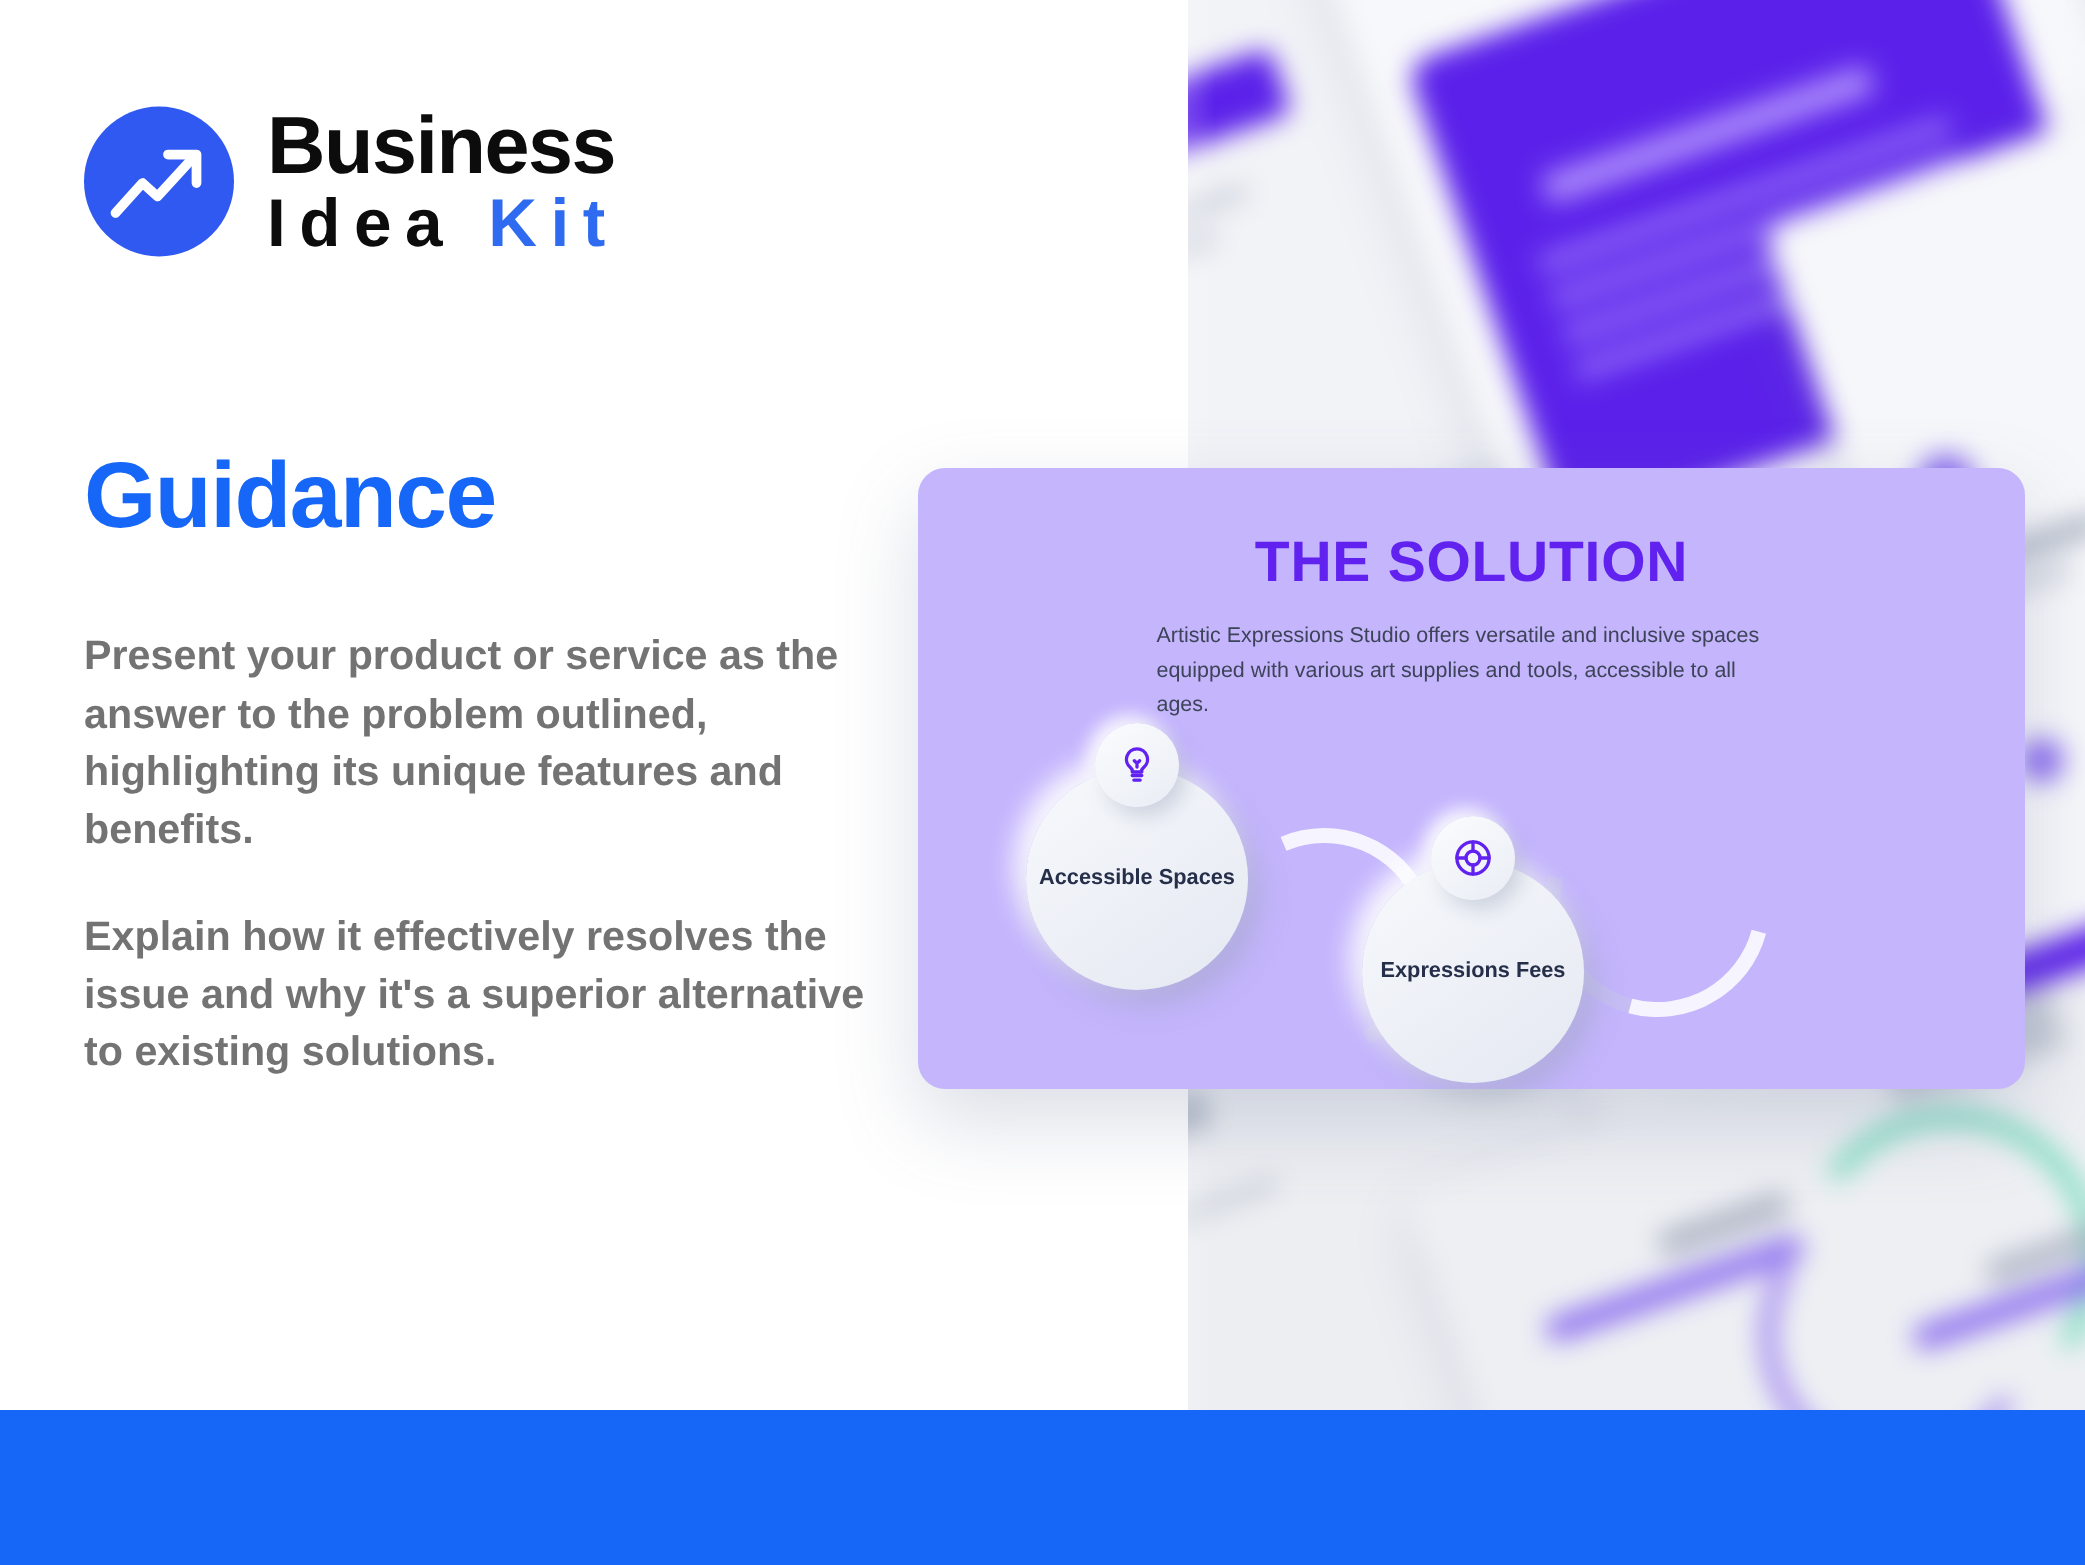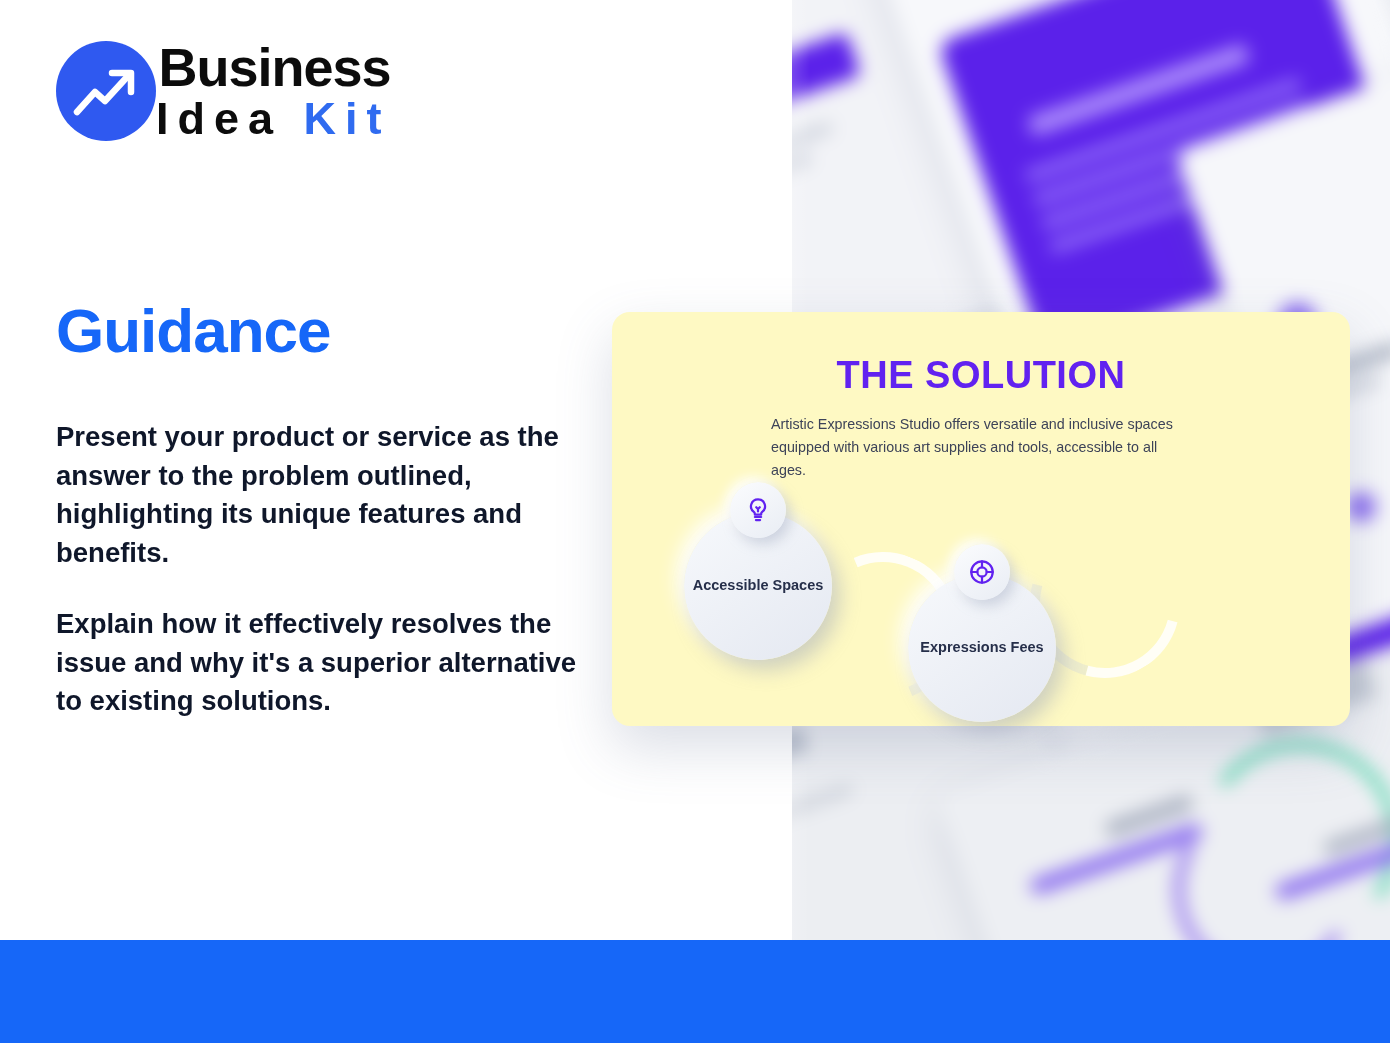--- a/index.html
+++ b/index.html
@@ -36,49 +36,49 @@
   .bl-grey  { position:absolute; background:#9aa3b5; border-radius:5px; opacity:.8;}
   .bl-lpurple{position:absolute; background:#8b6ef0; border-radius:7px;}
 
   .ring{ position:absolute; border-radius:50%; border:9px solid transparent; }
 
   
   .left{
     position:absolute; left:0; top:0; width:792px; height:940px;
     background:#ffffff; z-index:3;
   }
-  .logo-wrap{ position:absolute; left:56px; top:40px; display:flex; align-items:center; text-align:right;}
+  .logo-wrap{ position:absolute; left:56px; top:70px; display:flex; align-items:center; gap:22px;}
   .logo-mark{ width:100px; height:100px; border-radius:50%; background:#2f59f0;
               display:flex; align-items:center; justify-content:center; flex:0 0 auto;}
   .logo-text{ line-height:1; }
   .logo-l1{ font-size:54px; font-weight:800; color:#0c0c0c; letter-spacing:-1px; }
   .logo-l2{ font-size:45px; font-weight:700; letter-spacing:9px; color:#0c0c0c; margin-top:2px;}
   .logo-l2 .kit{ color:#2f6bf0; }
 
   .page-title{
     position:absolute; left:56px; top:295px;
     font-size:62px; font-weight:800; color:#1667f8; letter-spacing:-1px;
   }
   .body-copy{
     position:absolute; left:56px; top:418px; width:540px;
-    font-size:27.5px; font-weight:700; color:#0f172a; line-height:1.40;
+    font-size:27.5px; font-weight:700; color:#737373; line-height:1.40;
   }
   .body-copy p + p{ margin-top:33px; }
 
   
   .seam{
     position:absolute; left:700px; top:0; width:110px; height:940px;
     background:linear-gradient(to right, rgba(255,255,255,1) 0%, rgba(255,255,255,0) 100%);
     z-index:4; pointer-events:none;
   }
 
   
   .solution-card{
     position:absolute; left:612px; top:312px; width:738px; height:414px;
-    background:#fef9c3; border-radius:18px;
+    background:#c4b5fd; border-radius:18px;
     box-shadow:0 22px 55px rgba(90,105,140,.22);
     z-index:6;
   }
   .card-title{
     text-align:center; margin-top:42px;
     font-size:38px; font-weight:800; color:#6122f0; letter-spacing:.5px;
   }
   .card-sub{
     margin:16px auto 0; width:420px; text-align:left;
     font-size:14.3px; color:#3d4358; line-height:1.60; font-weight:400;

